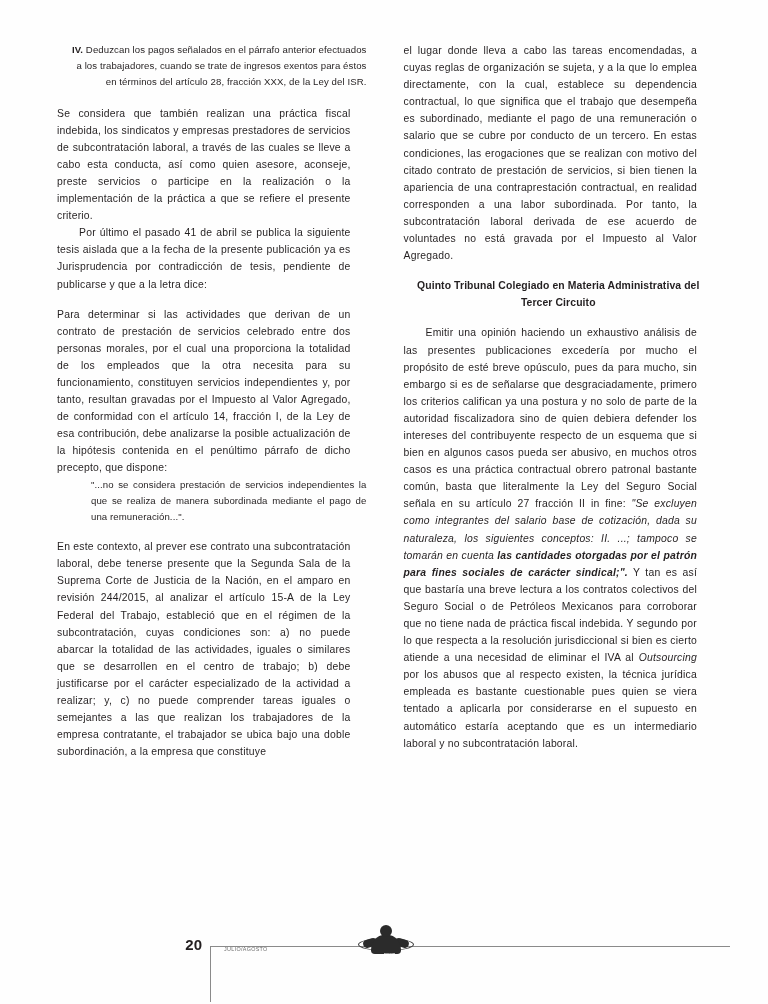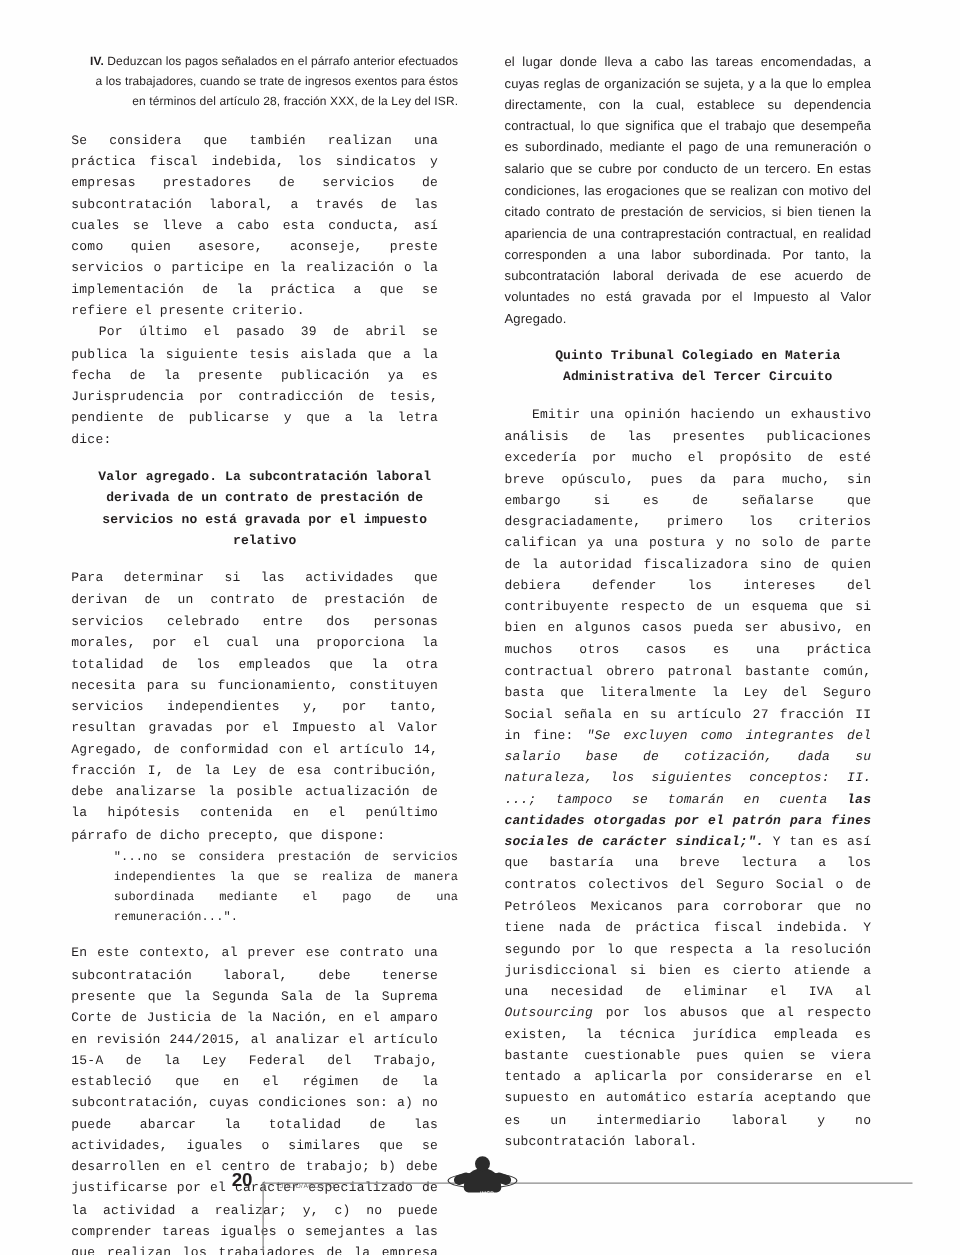--- a/index.html
+++ b/index.html
@@ -35,21 +35,21 @@
     width: 314px;
   }
   p {
     margin: 0 16px 0 0;
     font-size: 10.4px;
     line-height: 17.1px;
     text-align: justify;
     color: #231f20;
     letter-spacing: 0.02em;
   }
-  p + p { margin-top: 0; font-family: Liberation Mono, monospace; }
+  p + p { margin-top: 0; }
   .indent { text-indent: 22px; }
   .spaced { margin-top: 13px; }
   .quote-block {
     font-size: 9.6px;
     line-height: 16.2px;
     text-align: justify;
     margin: 0 0 0 34px;
     color: #231f20;
     letter-spacing: 0.01em;
   }
@@ -180,23 +180,22 @@
 <div class="page">
 
   <div class="columns">
 
     <div class="col">
 
       <p class="intro-roman"><span class="numeral">IV.</span><span> Deduzcan los pagos señalados en el párrafo anterior efectuados a los trabajadores, cuando se trate de ingresos exentos para éstos en términos del artículo 28, fracción XXX, de la Ley del ISR.</span></p>
 
       <p>Se considera que también realizan una práctica fiscal indebida, los sindicatos y empresas prestadores de servicios de subcontratación laboral, a través de las cuales se lleve a cabo esta conducta, así como quien asesore, aconseje, preste servicios o participe en la realización o la implementación de la práctica a que se refiere el presente criterio.</p>
 
-      <p class="indent">Por último el pasado 39 de abril se publica la siguiente tesis aislada que a la fecha de la presente publicación ya es Jurisprudencia por contradicción de tesis, pendiente de publicarse y que a la letra dice:</p>
-
-      <p class="heading">Valor agregado. La subcontratación laboral derivada de un contrato de prestación de servicios no está gravada por el impuesto relativo</p>
+      <p class="indent">Por último el pasado 41 de abril se publica la siguiente tesis aislada que a la fecha de la presente publicación ya es Jurisprudencia por contradicción de tesis, pendiente de publicarse y que a la letra dice:</p>
+
 
       <p class="spaced">Para determinar si las actividades que derivan de un contrato de prestación de servicios celebrado entre dos personas morales, por el cual una proporciona la totalidad de los empleados que la otra necesita para su funcionamiento, constituyen servicios independientes y, por tanto, resultan gravadas por el Impuesto al Valor Agregado, de conformidad con el artículo 14, fracción I, de la Ley de esa contribución, debe analizarse la posible actualización de la hipótesis contenida en el penúltimo párrafo de dicho precepto, que dispone:</p>
 
       <p class="quote-block spaced">"...no se considera prestación de servicios independientes la que se realiza de manera subordinada mediante el pago de una remuneración...".</p>
 
       <p class="spaced">En este contexto, al prever ese contrato una subcontratación laboral, debe tenerse presente que la Segunda Sala de la Suprema Corte de Justicia de la Nación, en el amparo en revisión 244/2015, al analizar el artículo 15-A de la Ley Federal del Trabajo, estableció que en el régimen de la subcontratación, cuyas condiciones son: a) no puede abarcar la totalidad de las actividades, iguales o similares que se desarrollen en el centro de trabajo; b) debe justificarse por el carácter especializado de la actividad a realizar; y, c) no puede comprender tareas iguales o semejantes a las que realizan los trabajadores de la empresa contratante, el trabajador se ubica bajo una doble subordinación, a la empresa que constituye</p>
 
     </div>
 
     <div class="col">

